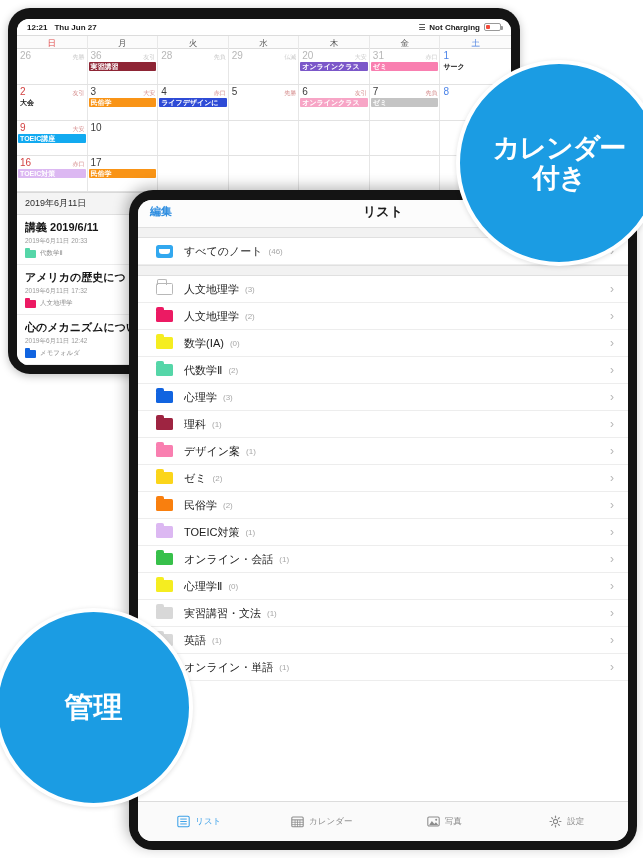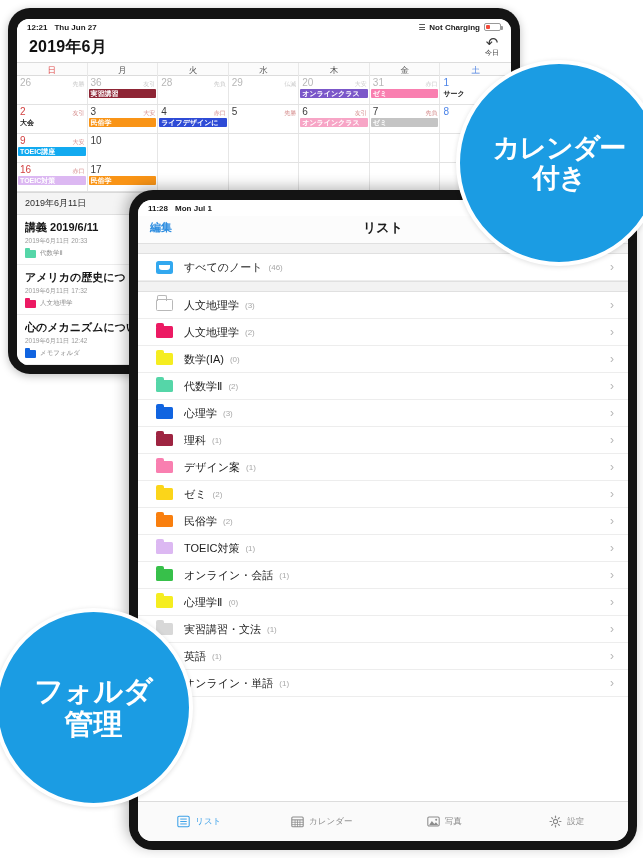--- a/index.html
+++ b/index.html
@@ -170,27 +170,20 @@
         </div>
         <div class="sb-right">
           <span class="wifi-glyph">☰</span>
           <span>Not Charging</span>
           <span class="batt">
               <span class="fill"></span>
             </span>
         </div>
       </div>
 
-      <div class="cal-title-row">
-        <div class="cal-title">2019年6月</div>
-        <div class="today-btn">
-          <span class="arrow">↶</span>
-          <span class="lbl">今日</span>
-        </div>
-      </div>
 
       <div class="weekrow" id="weekday-row">
           <div class="sun">日</div>
           <div>月</div>
           <div>火</div>
           <div>水</div>
           <div>木</div>
           <div>金</div>
           <div class="sat">土</div>
         </div>
@@ -401,26 +394,20 @@
             </div>
           </div>
       </div>
 
     </div>
   </div>
 
   <div id="device-front">
     <div id="device-front-screen">
 
-      <div class="statusbar">
-        <div class="sb-left">
-          <span>11:28</span>
-          <span>Mon Jul 1</span>
-        </div>
-      </div>
 
       <div class="nav-bar">
         <div class="nav-edit">編集</div>
         <div class="nav-title">リスト</div>
       </div>
 
       <div class="list-scroll">
         <div class="group-gap"></div>
 
         <div class="row">
@@ -584,17 +571,16 @@
 
     </div>
   </div>
 
   <div class="badge" id="badge-calendar">
     <span>カレンダー</span>
     <span>付き</span>
   </div>
 
   <div class="badge" id="badge-folder">
-    <span>フォルダ</span>
     <span>管理</span>
   </div>
 
 </div>
 
 </body></html>

